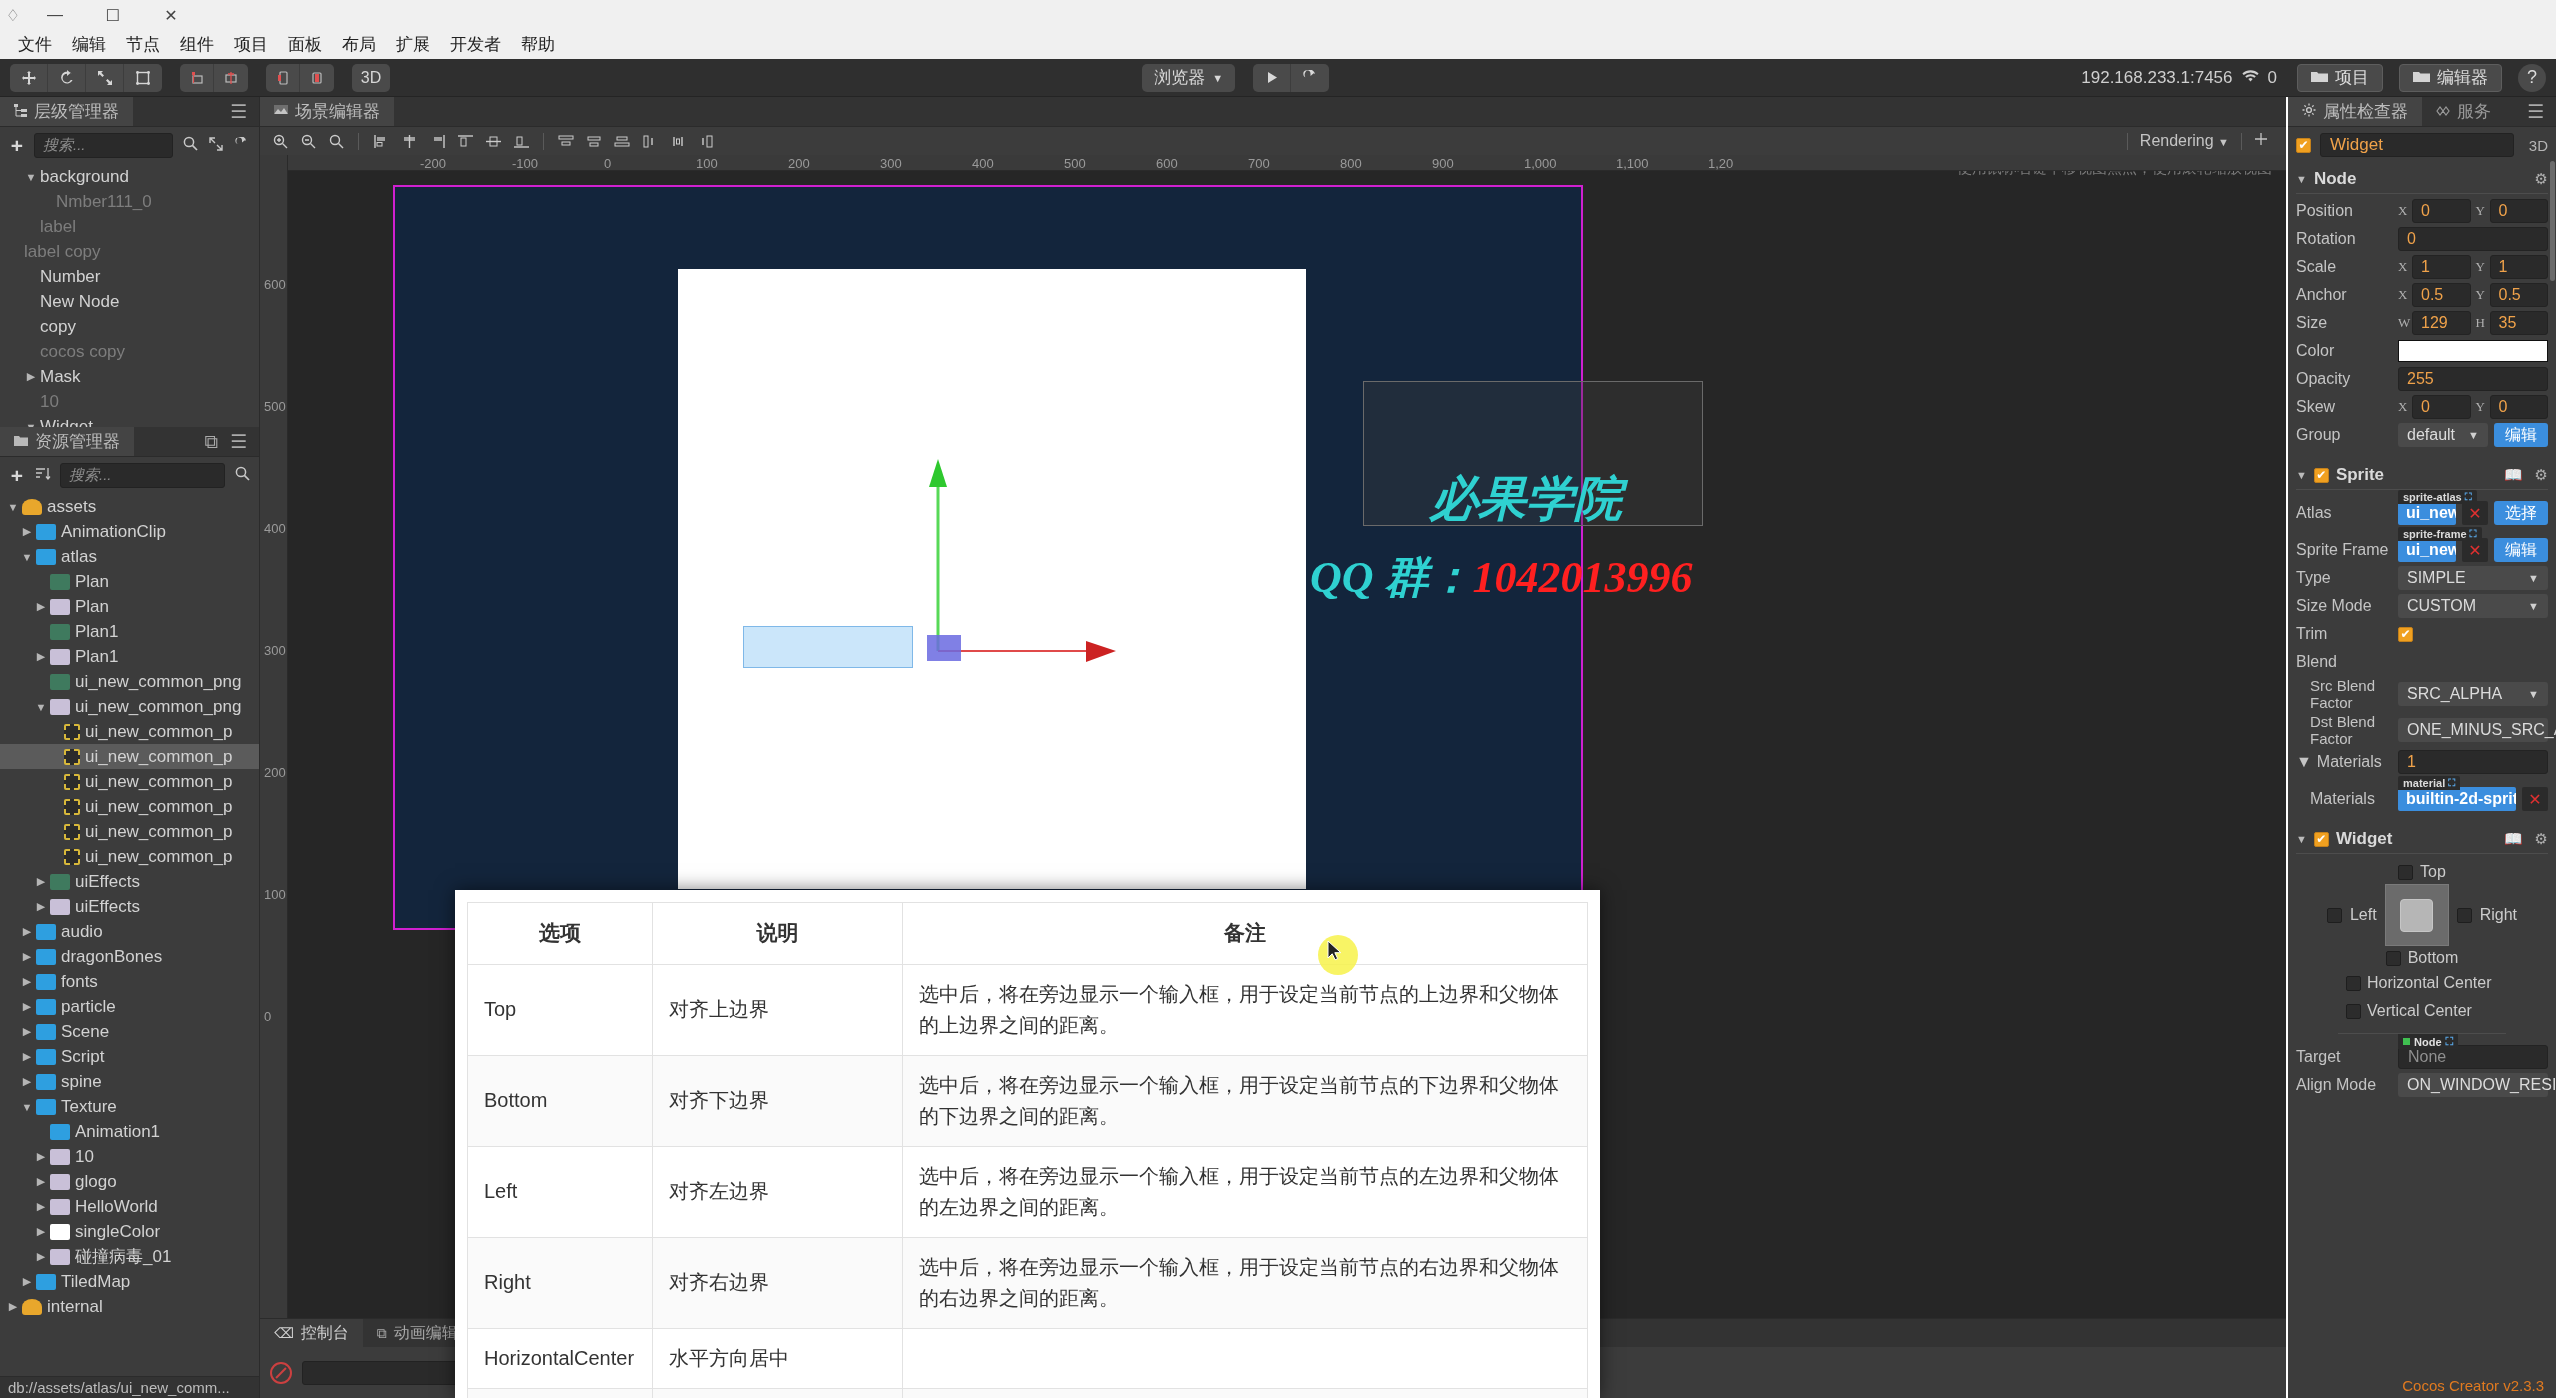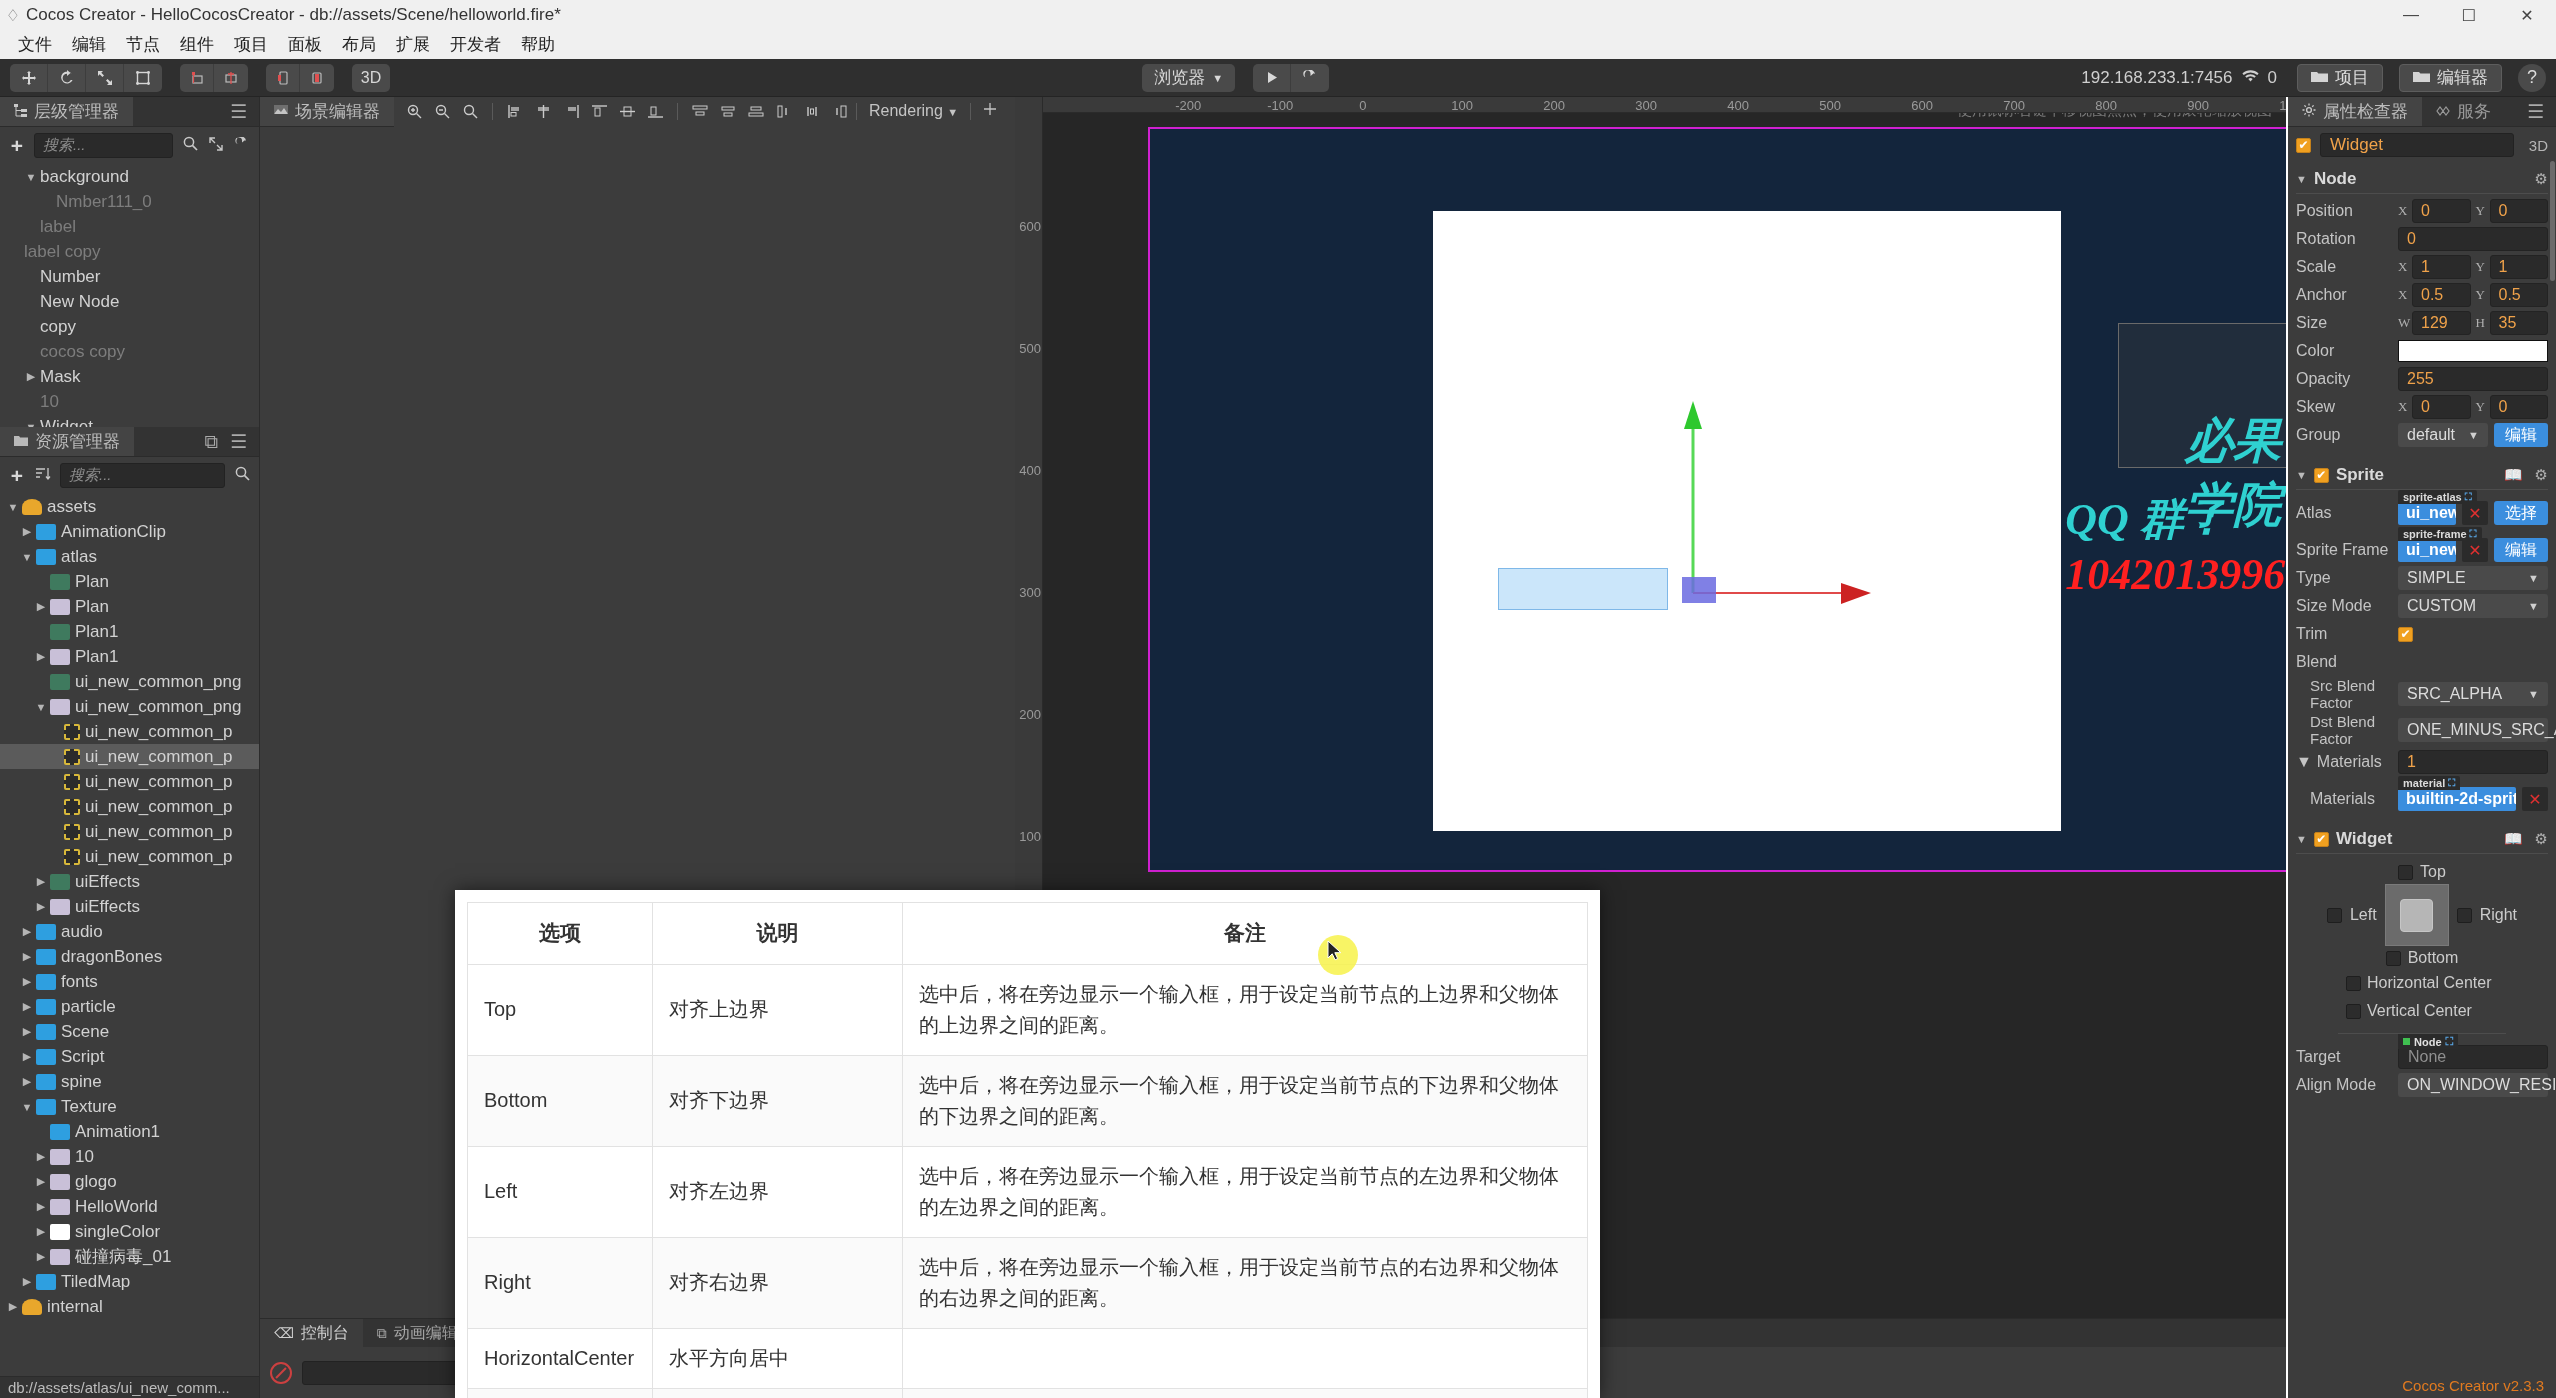--- a/index.html
+++ b/index.html
@@ -70,21 +70,21 @@
   .tlabel { color:#d2d2d2; }
   .tlabel.dim { color:#7d7d7d; }
   .ticon { width:20px; height:16px; flex:none; margin-right:5px; display:inline-block;
            border-radius:2px; }
   .assets { flex:1; min-height:0; }
   .statusbar { height:22px; background:#333; display:flex; align-items:center; padding:0 8px;
                font-size:15px; color:#bdbdbd; flex:none; border-top:1px solid #2b2b2b; }
 
   
   .centercol { flex:1; display:flex; flex-direction:column; min-width:0; }
-  .sceneWrap { flex:1; display:flex; flex-direction:row; min-height:0; position:relative; }
+  .sceneWrap { flex:1; display:flex; flex-direction:column; min-height:0; position:relative; }
   .scenetoolbar { height:28px; background:#3c3c3c; display:flex; align-items:center; gap:4px;
                   padding:0 8px; flex:none; font-size:15px; color:#cfcfcf; }
   .sep { width:1px; height:17px; background:#5a5a5a; margin:0 6px; }
   .stbtn { width:24px; height:22px; display:flex; align-items:center; justify-content:center; color:#cbcbcb; }
   .rendering { margin-left:auto; display:flex; align-items:center; gap:12px; font-size:16px; color:#c4c4c4; padding-right:10px;}
   .viewport { flex:1; position:relative; background:#242424; overflow:hidden; }
   .ruler-top { position:absolute; top:0; left:0; right:0; height:16px; background:#3a3a3a;
                border-bottom:1px solid #2a2a2a; z-index:5; }
   .ruler-left { position:absolute; top:0; left:0; bottom:0; width:28px; background:#3a3a3a;
                 border-right:1px solid #2a2a2a; z-index:5; }
@@ -188,21 +188,20 @@
 
   .footer-ver { position:absolute; right:12px; bottom:4px; font-size:15px; color:#e07a20; z-index:30; }
 </style>
 </head>
 <body>
 
 <div class="app">
 
   <div class="titlebar">
     <span class="tb-icon">♢</span>
-    <span class="tb-title">Cocos Creator - HelloCocosCreator - db://assets/Scene/helloworld.fire*</span>
     <div class="tb-btns">
       <div class="tb-btn">—</div>
       <div class="tb-btn">☐</div>
       <div class="tb-btn close">✕</div>
     </div>
   </div>
 
   <div class="menubar" id="menubar">
       <div class="mi">文件</div>
       <div class="mi">编辑</div>

